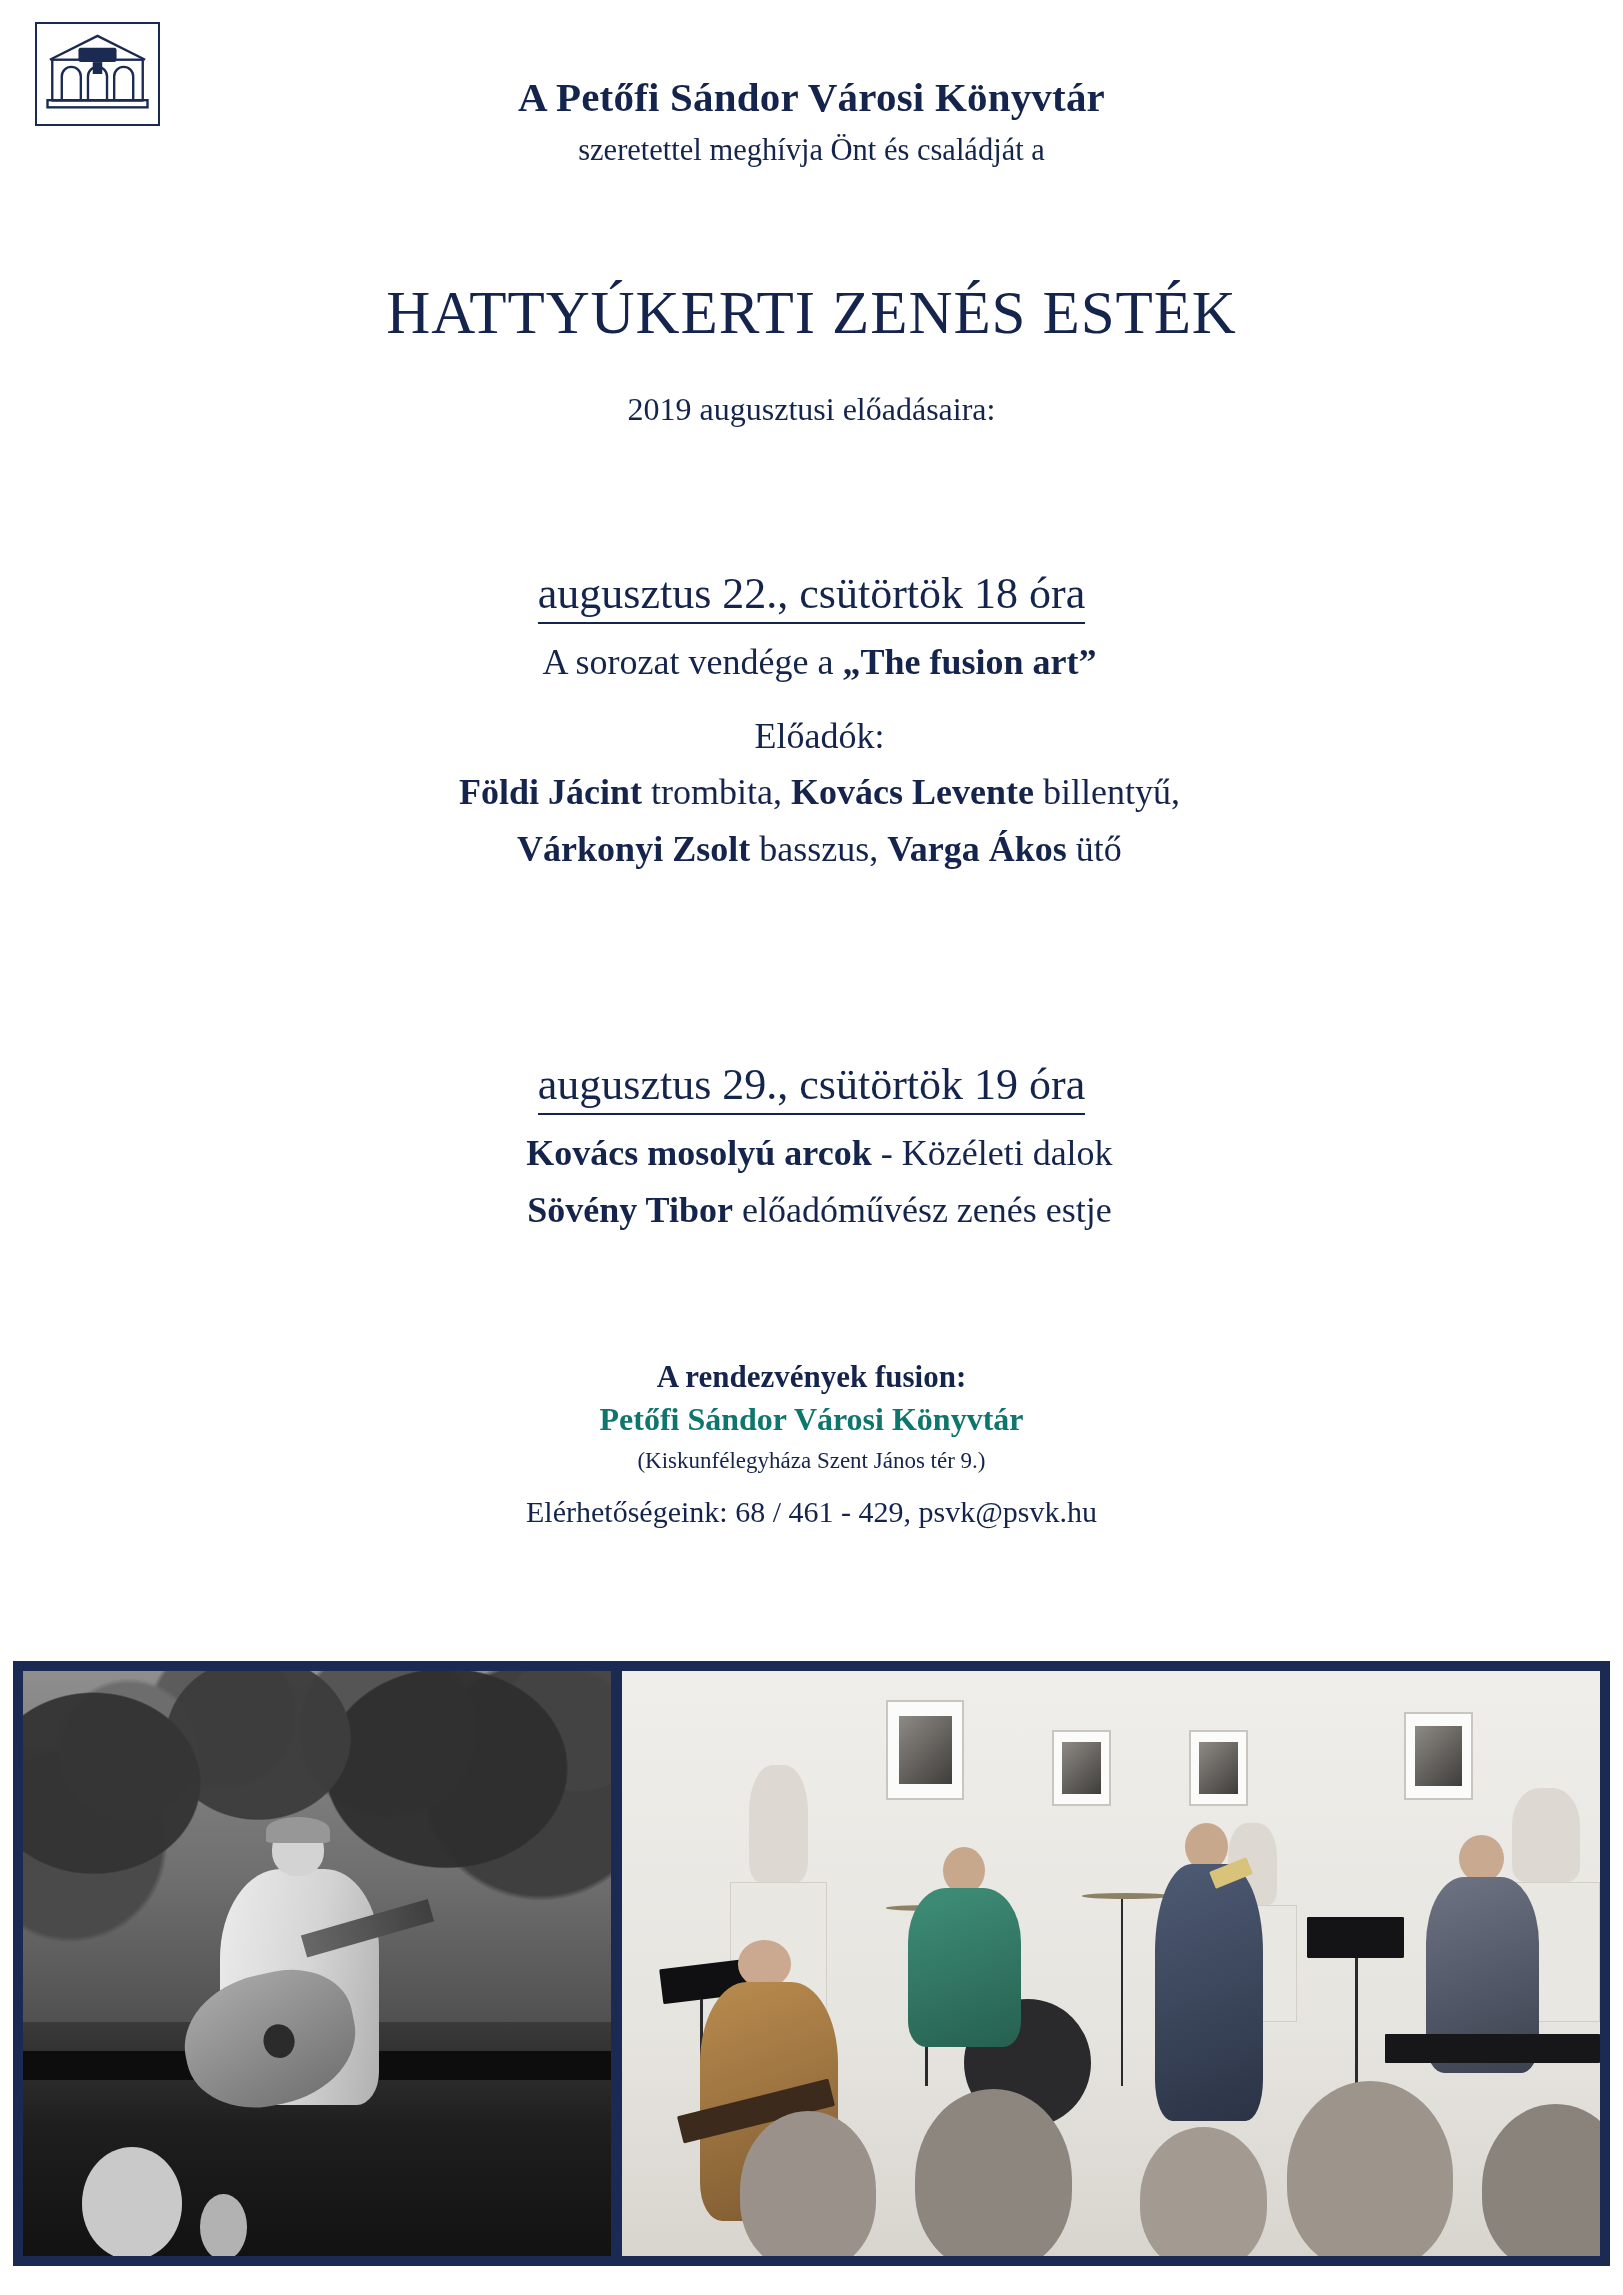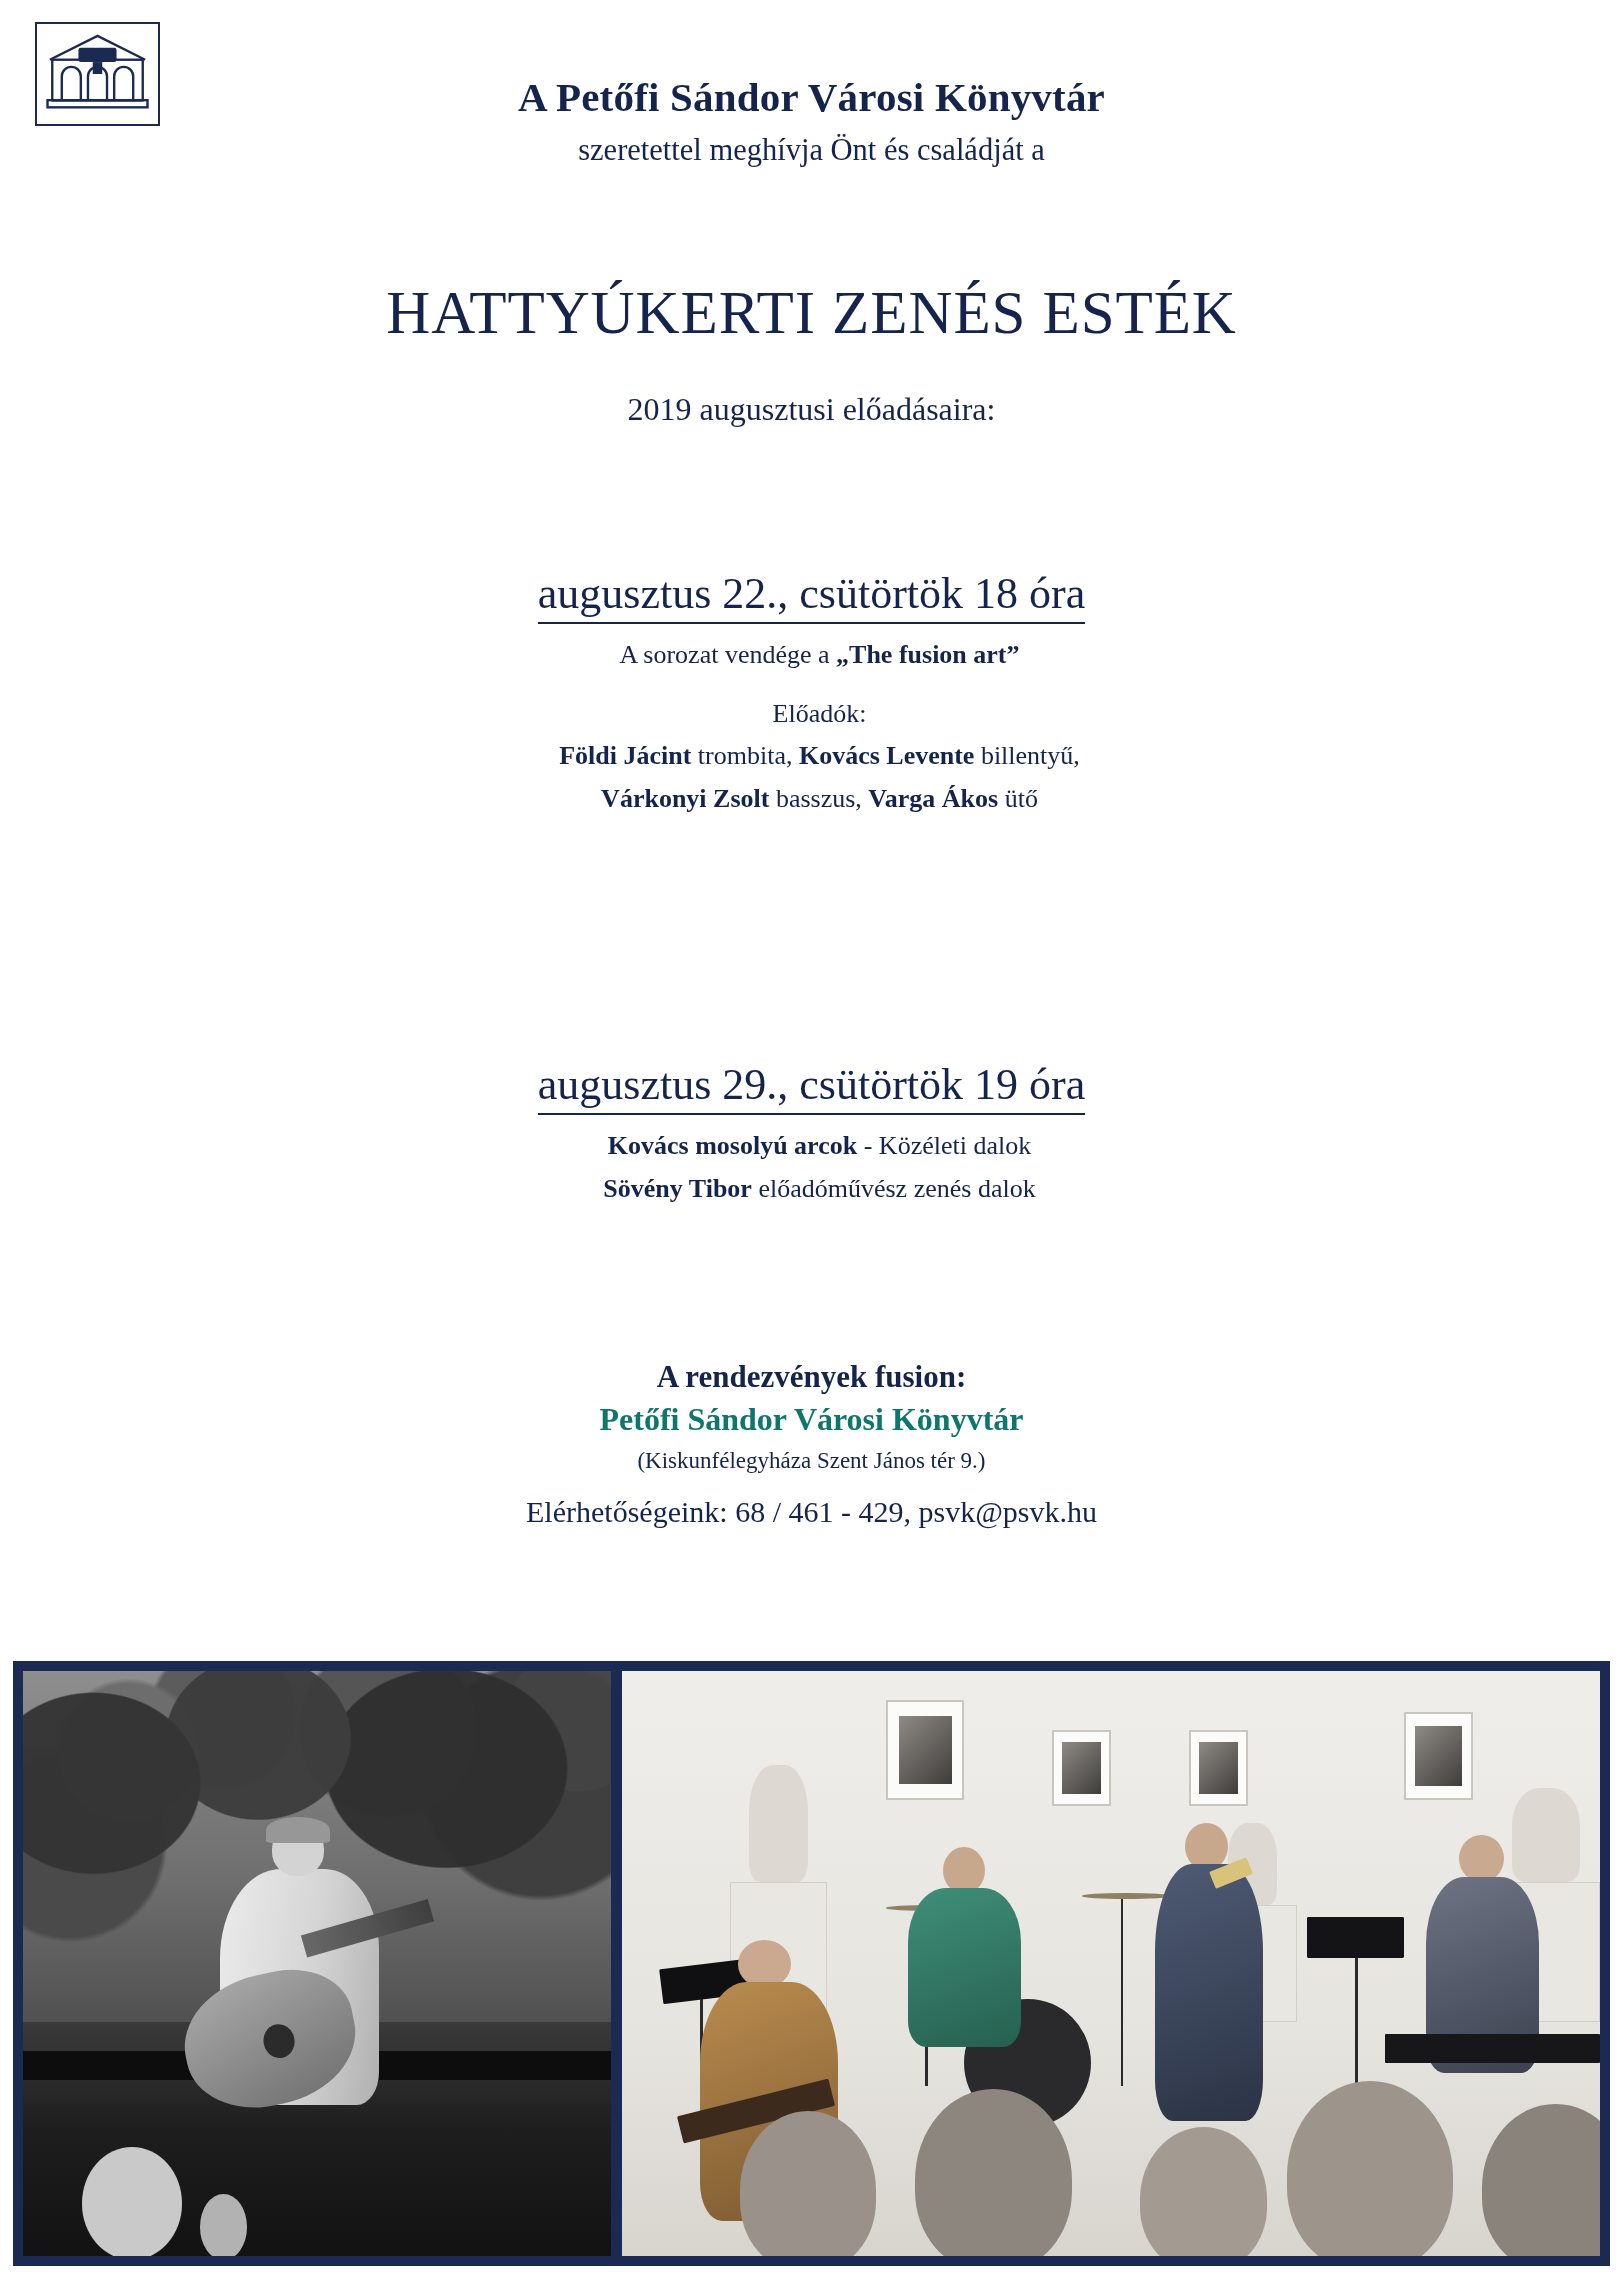--- a/index.html
+++ b/index.html
@@ -93,21 +93,21 @@
   .event-date {
     display: inline-block;
     font-size: 44px;
     color: #14244c;
     border-bottom: 2.3px solid #14244c;
     padding-bottom: 2.8px;
     line-height: 1.15;
     white-space: nowrap;
   }
   .event-line {
-    font-size: 26px;
+    font-size: 36px;
     line-height: 1.45;
     color: #14244c;
     margin-top: 12px;
     margin-left: 16px;
   }
   .event-line.tight { margin-top: 4.6px; }
   .event-line.spaced { margin-top: 21px; }
   .b { font-weight: bold; }
   .n { font-weight: normal; }
 
@@ -318,21 +318,21 @@
       <span class="b">Várkonyi Zsolt</span><span class="n"> basszus, </span><span class="b">Varga Ákos</span><span class="n"> ütő</span>
     </div>
   </div>
 
   <div class="event event-2">
     <div class="event-date">augusztus 29., csütörtök 19 óra</div>
     <div class="event-line">
       <span class="b">Kovács mosolyú arcok</span><span class="n"> - Közéleti dalok</span>
     </div>
     <div class="event-line tight">
-      <span class="b">Sövény Tibor</span><span class="n"> előadóművész zenés dalok</span>
+      <span class="b">Sövény Tibor</span><span class="n"> előadóművész zenés estje</span>
     </div>
   </div>
 
   <div class="venue">
     <div class="v1">A rendezvények fusion:</div>
     <div class="v2">Petőfi Sándor Városi Könyvtár</div>
     <div class="v3">(Kiskunfélegyháza Szent János tér 9.)</div>
     <div class="v4">Elérhetőségeink: 68 / 461 - 429,  psvk@psvk.hu</div>
   </div>
 

